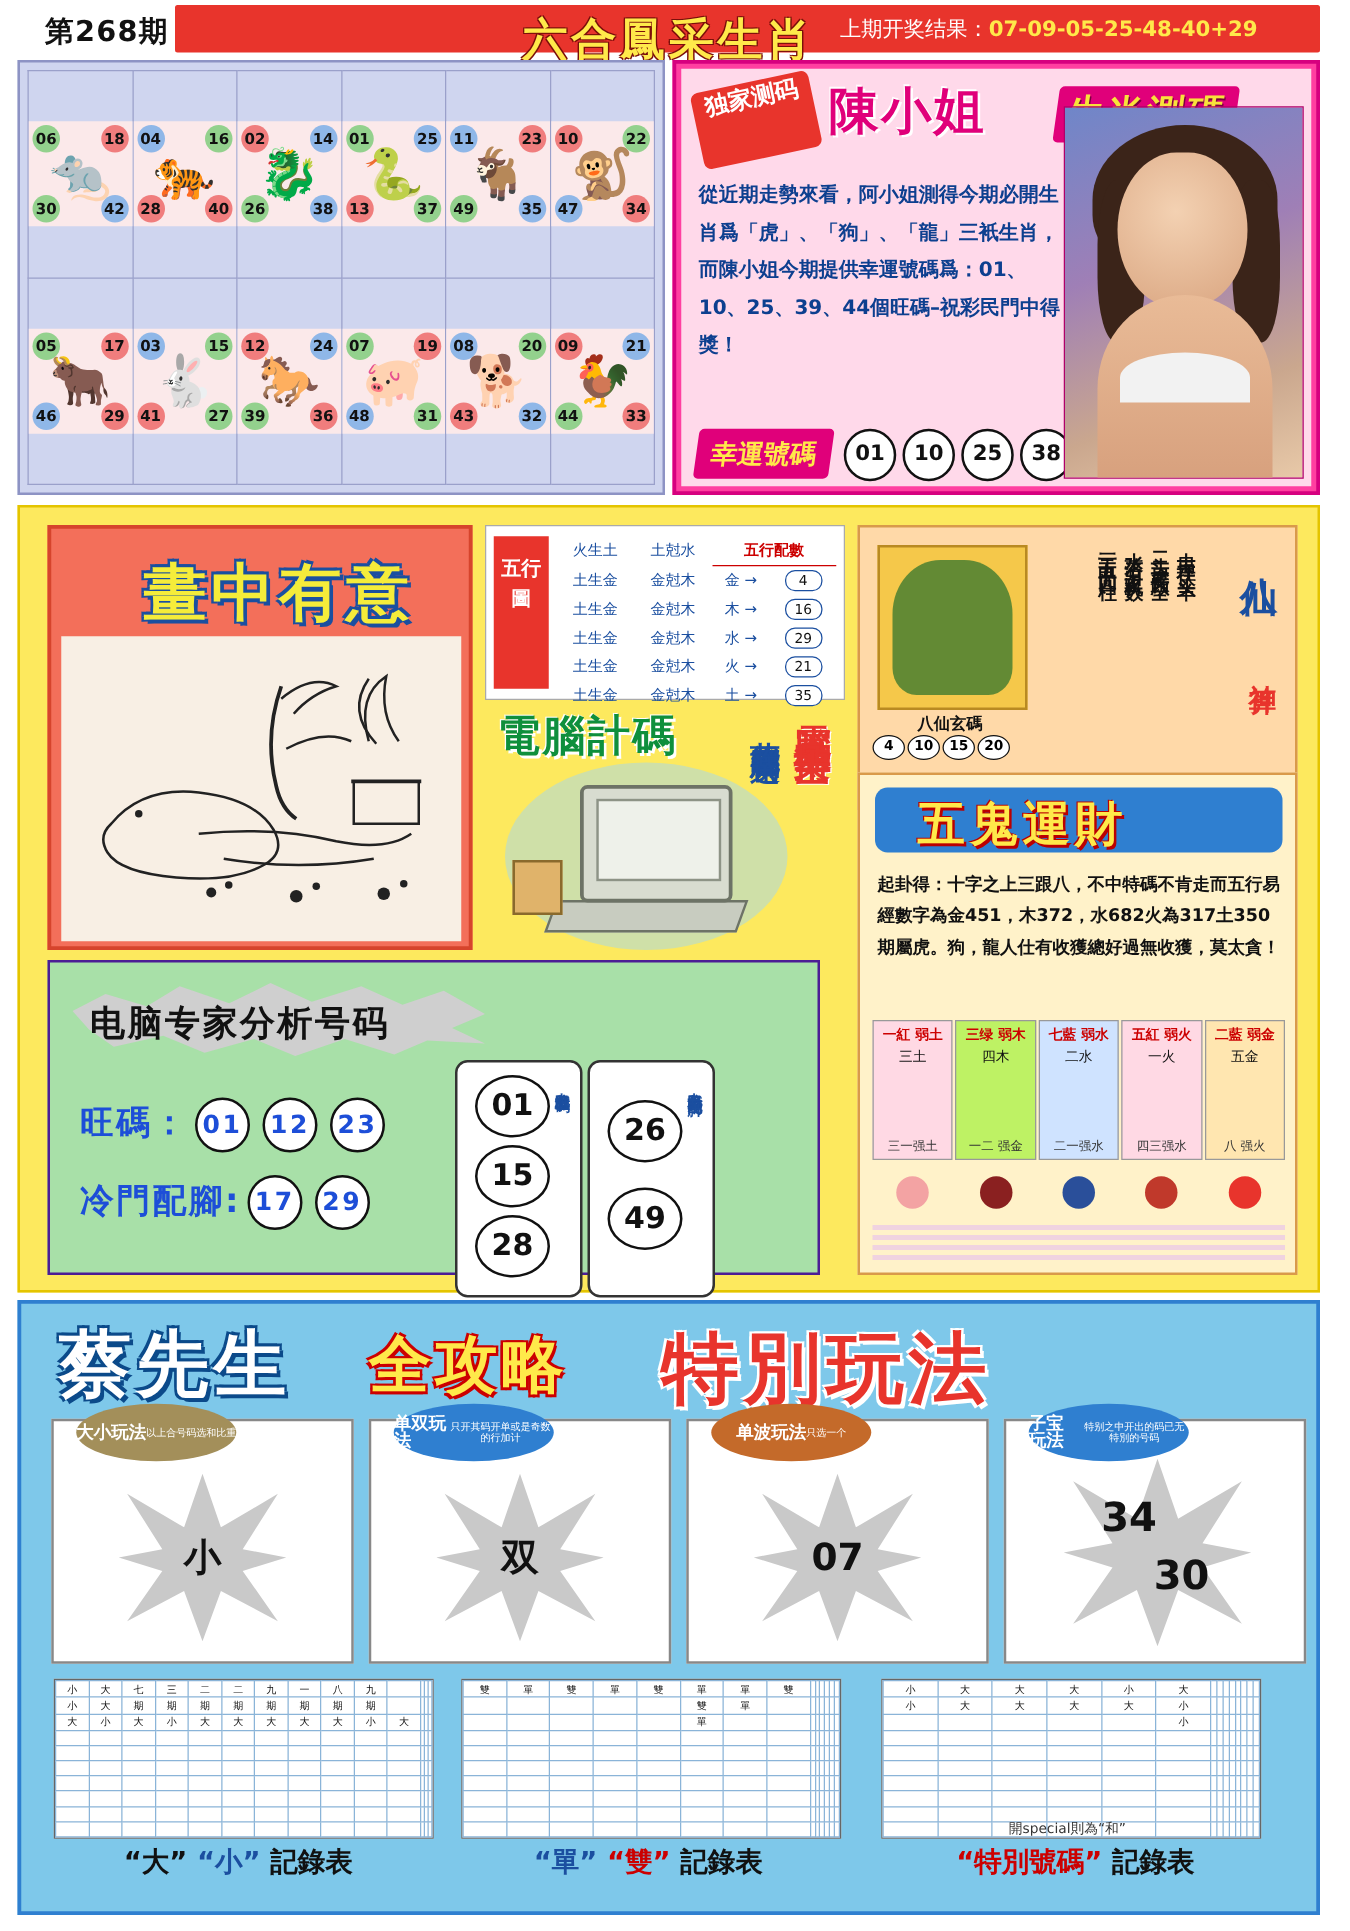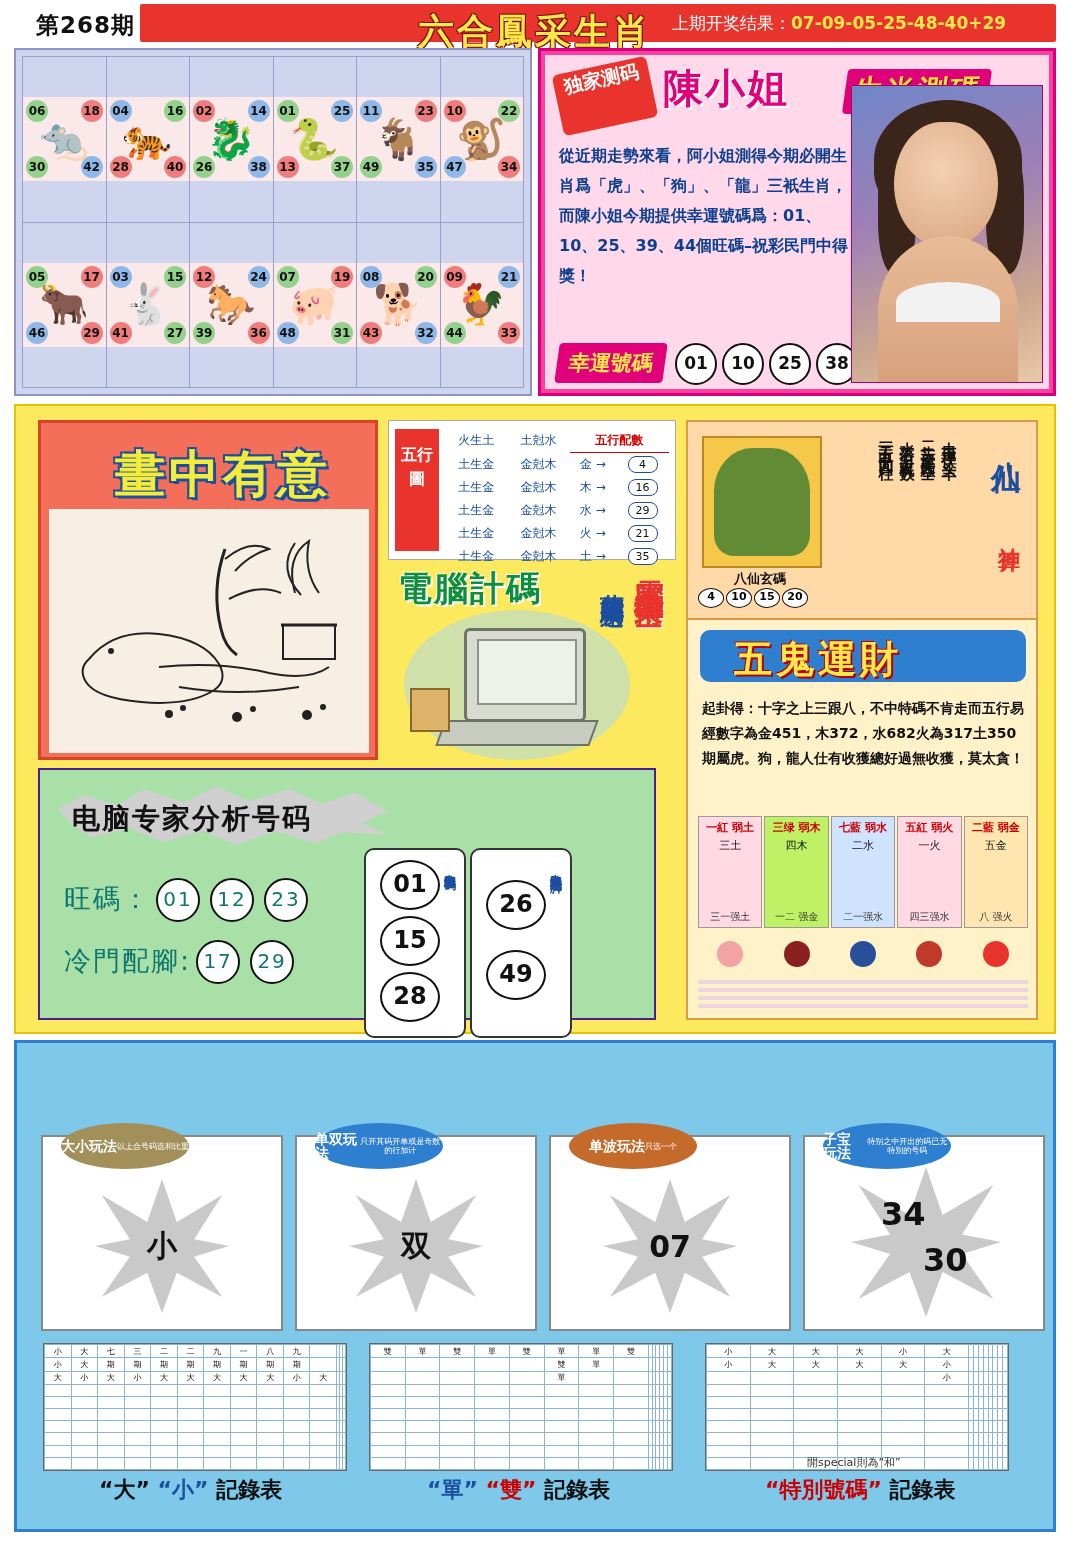--- a/index.html
+++ b/index.html
@@ -111,21 +111,21 @@
   .v2{left:612px;top:150px;font-size:30px;color:#e8342c;letter-spacing:3px;
      text-shadow:1px 1px 0 #fff;}
 
   
   .green-box{position:absolute;left:22px;top:362px;width:618px;height:252px;background:#a8e0a8;
      border:2px solid #4c1d95;box-sizing:border-box;}
   .ge-title{position:absolute;left:18px;top:14px;width:330px;height:62px;}
   .ge-title .burst{position:absolute;inset:0;background:#cfcfcf;
      clip-path:polygon(0% 40%,8% 18%,18% 34%,26% 8%,38% 30%,48% 4%,58% 28%,70% 8%,80% 32%,90% 14%,100% 44%,92% 62%,100% 82%,86% 78%,78% 96%,66% 76%,54% 98%,44% 76%,32% 94%,22% 72%,10% 86%,4% 64%);}
   .ge-title span{position:absolute;left:14px;top:16px;font-size:28px;font-weight:bold;color:#111;letter-spacing:2px;}
-  .ge-row{position:absolute;font-size:27px;font-weight:normal;color:#0f766e;letter-spacing:2px;}
+  .ge-row{position:absolute;font-size:27px;font-weight:bold;color:#1d4ed8;letter-spacing:2px;}
   .ge-r1{left:24px;top:108px;}
   .ge-r2{left:24px;top:170px;}
   .ge-ball{display:inline-block;width:40px;height:40px;border:2px solid #111;border-radius:50%;background:#fff;
      font-size:20px;line-height:38px;text-align:center;margin:0 5px;vertical-align:middle;}
 
   
   .wcol{position:absolute;background:#fff;border:2px solid #333;border-radius:10px;}
   .wcol1{left:348px;top:442px;width:98px;height:186px;}
   .wcol2{left:454px;top:442px;width:98px;height:186px;}
   .wball{position:absolute;left:14px;width:56px;height:46px;border:2px solid #111;border-radius:50%;background:#fff;
@@ -544,20 +544,25 @@
         <div>
             <i style="background:#e8342c"></i>
           </div>
       </div>
       <div class="wg-lines"></div>
     </div>
 
   </div>
 
   <div class="bottom">
+    <div class="bt-title">
+      <div class="bt-t1">蔡先生</div>
+      <div class="bt-t2">全攻略</div>
+      <div class="bt-t3">特別玩法</div>
+    </div>
 
     <div class="play-card pc1">
       <div class="pc-oval ov1">
         <b>大小玩法</b>
         <i>以上合号码选和比重</i>
       </div>
       <div class="star">
           <span>小</span>
         </div>
     </div>

